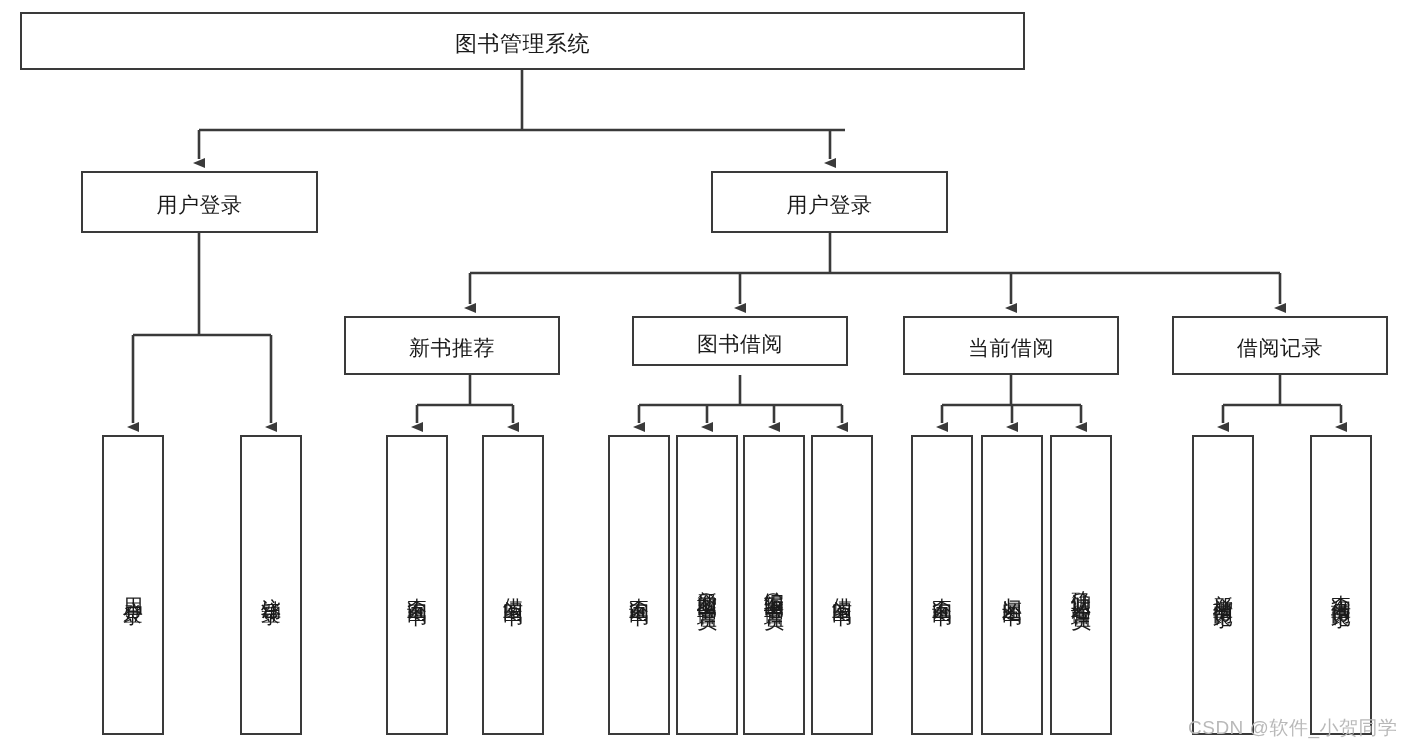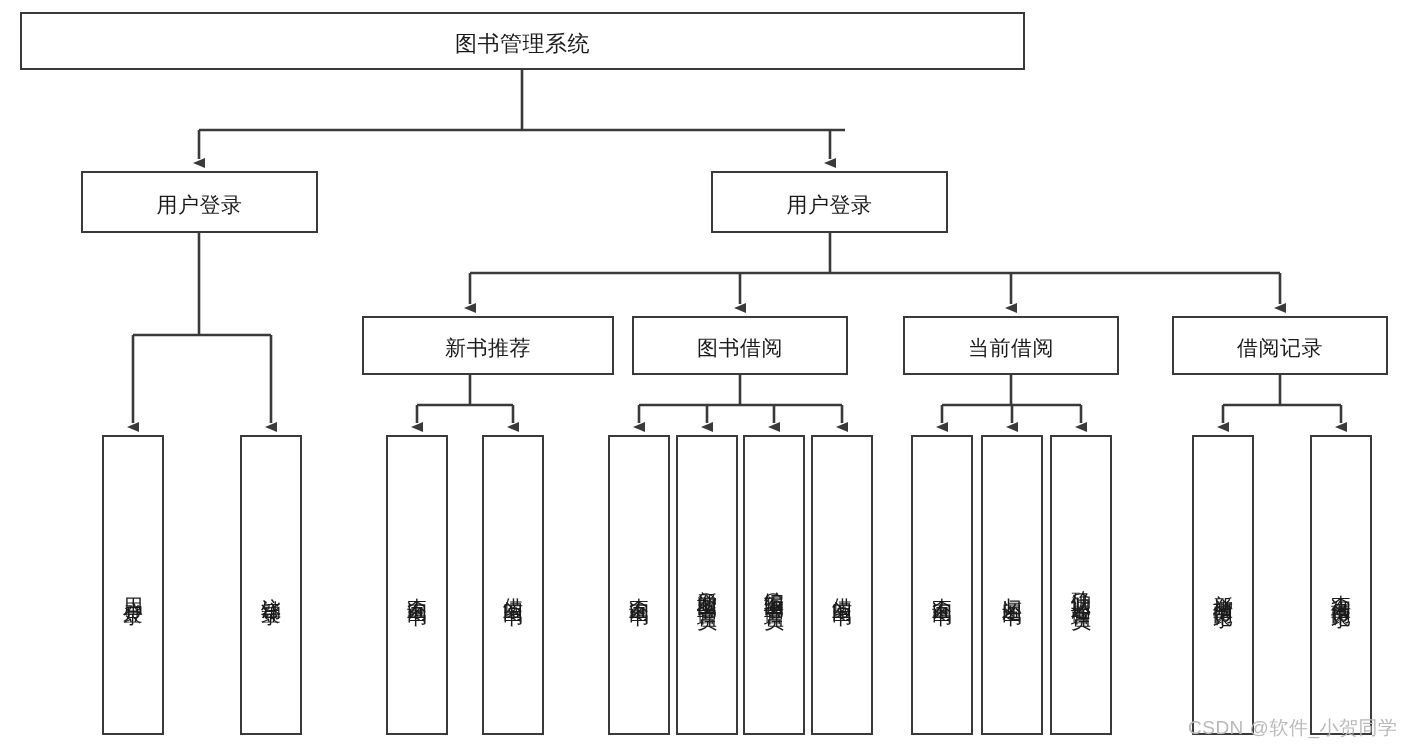--- a/index.html
+++ b/index.html
@@ -121,24 +121,24 @@
     <span class="node-label">图书管理系统</span>
   </div>
 
   <div class="node" style="left:81px; top:171px; width:237px; height:62px;">
     <span class="node-label">用户登录</span>
   </div>
   <div class="node" style="left:711px; top:171px; width:237px; height:62px;">
     <span class="node-label">用户登录</span>
   </div>
 
-  <div class="node" style="left:362px; top:316px; width:252px; height:59px;">
+  <div class="node" style="left:344px; top:316px; width:216px; height:59px;">
     <span class="node-label">新书推荐</span>
   </div>
-  <div class="node" style="left:632px; top:316px; width:216px; height:59px;">
+  <div class="node" style="left:632px; top:316px; width:216px; height:50px;">
     <span class="node-label">图书借阅</span>
   </div>
   <div class="node" style="left:1172px; top:316px; width:216px; height:59px;">
     <span class="node-label">借阅记录</span>
   </div>
   <div class="node" style="left:903px; top:316px; width:216px; height:59px;">
     <span class="node-label">当前借阅</span>
   </div>
 
   <div class="node leaf" style="left:102px; top:435px; width:62px; height:300px;">

